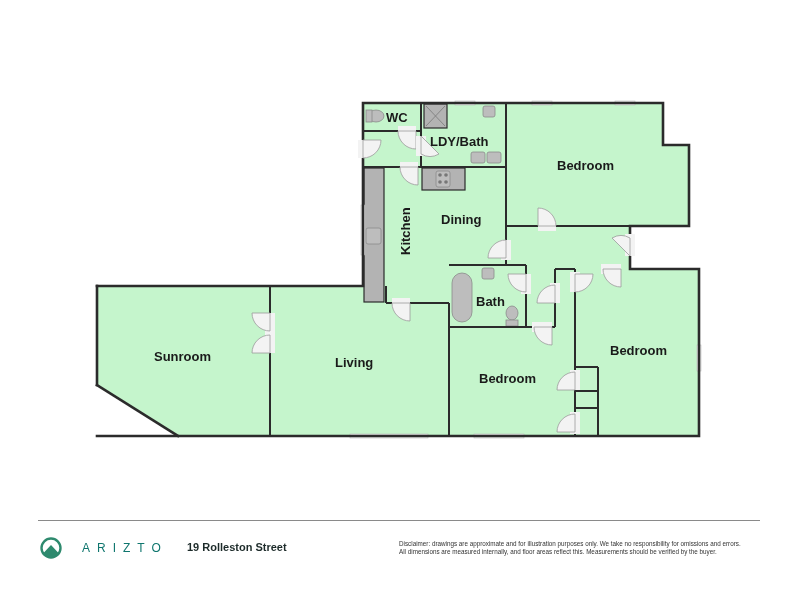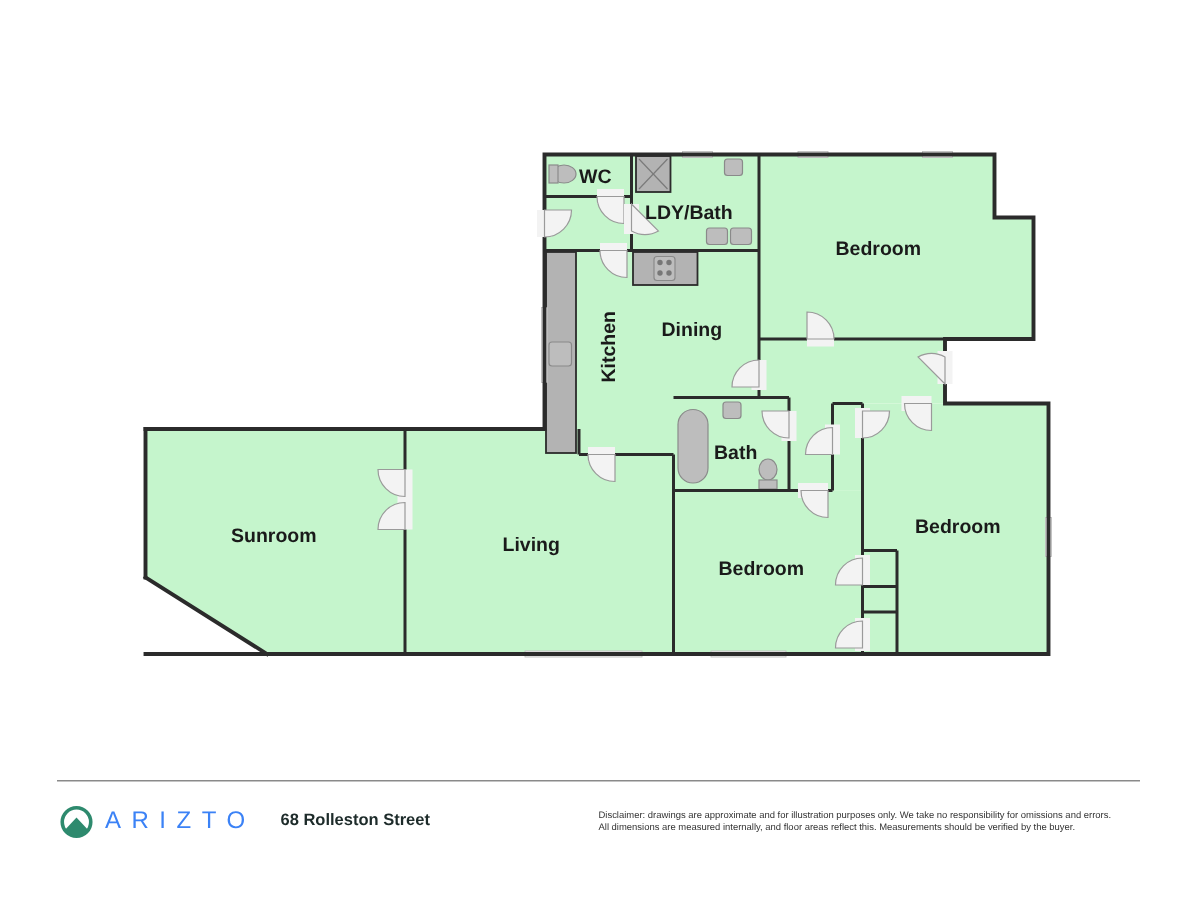--- a/index.html
+++ b/index.html
@@ -9,21 +9,21 @@
   .wall{stroke:#2b2b2b;stroke-width:2.6;fill:none;stroke-linejoin:miter;stroke-linecap:square;}
   .iwall{stroke:#2b2b2b;stroke-width:2;fill:none;}
   .door{fill:#f3f3f3;stroke:#9a9a9a;stroke-width:0.8;}
   .gap{fill:#f3f3f3;}
   .win{fill:#f2f2f2;stroke:#bdbdbd;stroke-width:0.6;}
   .bench{fill:#b3b3b3;stroke:#2b2b2b;stroke-width:1.2;}
   .fix{fill:#bdbdbd;stroke:#8a8a8a;stroke-width:0.8;}
   .lbl{font-family:"Liberation Sans",sans-serif;font-weight:bold;font-size:13px;fill:#1a1a1a;}
   .footer-line{position:absolute;left:38px;top:520px;width:722px;height:1px;background:#8a8a8a;}
   .logo{position:absolute;left:40px;top:537px;display:flex;align-items:center;}
-  .logo-text{font-family:"Liberation Sans",sans-serif;font-size:16px;letter-spacing:7px;color:#3b82f6;margin-left:8px;font-weight:500;}
+  .logo-text{font-family:"Liberation Sans",sans-serif;font-size:12px;letter-spacing:7px;color:#0f766e;margin-left:20px;font-weight:500;}
   .address{position:absolute;left:187px;top:541px;font-size:11px;color:#1d2b2a;font-weight:bold;}
   .disclaimer{position:absolute;left:399px;top:540px;font-size:6.3px;line-height:8px;color:#333;width:370px;}
 </style>
 </head>
 <body>
 
 <svg id="plan" viewBox="0 0 800 600" xmlns="http://www.w3.org/2000/svg">
 
   <g>
 
@@ -164,18 +164,18 @@
 <div class="footer-line"></div>
 
 <div class="logo">
   <svg width="22" height="22" viewBox="0 0 22 22">
     <circle cx="11" cy="11" r="9.5" fill="none" stroke="#2e8a6e" stroke-width="2.4"></circle>
     <path d="M3.5,16 L11,8 L18.5,16 A9,9 0 0 1 3.5,16 Z" fill="#2e8a6e"></path>
   </svg>
   <span class="logo-text">ARIZTO</span>
 </div>
 
-<div class="address">68 Rolleston Street</div>
+<div class="address">19 Rolleston Street</div>
 
 <div class="disclaimer">
   <div>Disclaimer: drawings are approximate and for illustration purposes only. We take no responsibility for omissions and errors.</div>
   <div>All dimensions are measured internally, and floor areas reflect this. Measurements should be verified by the buyer.</div>
 </div>
 
 </body></html>

